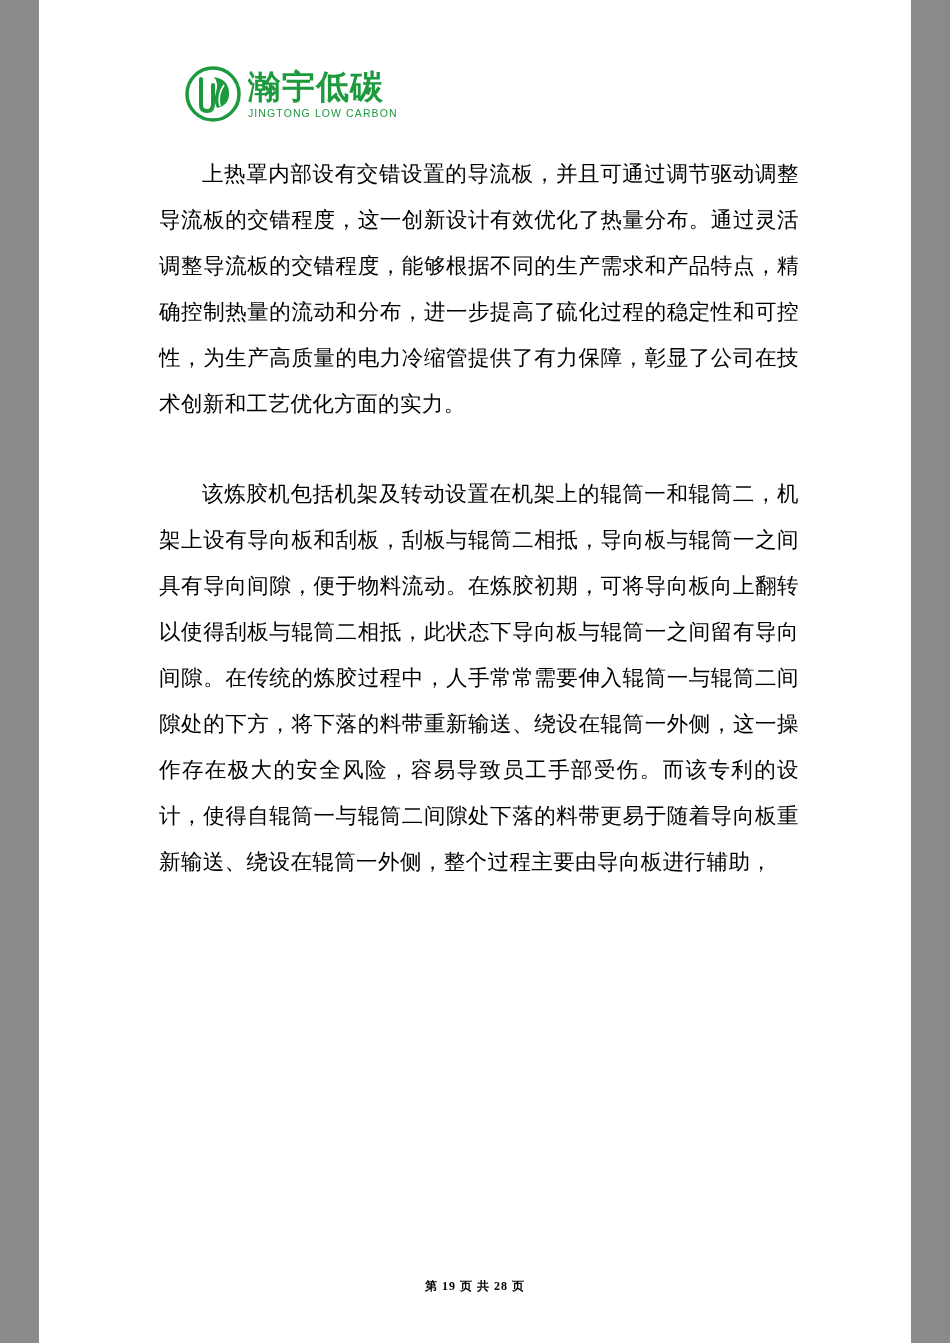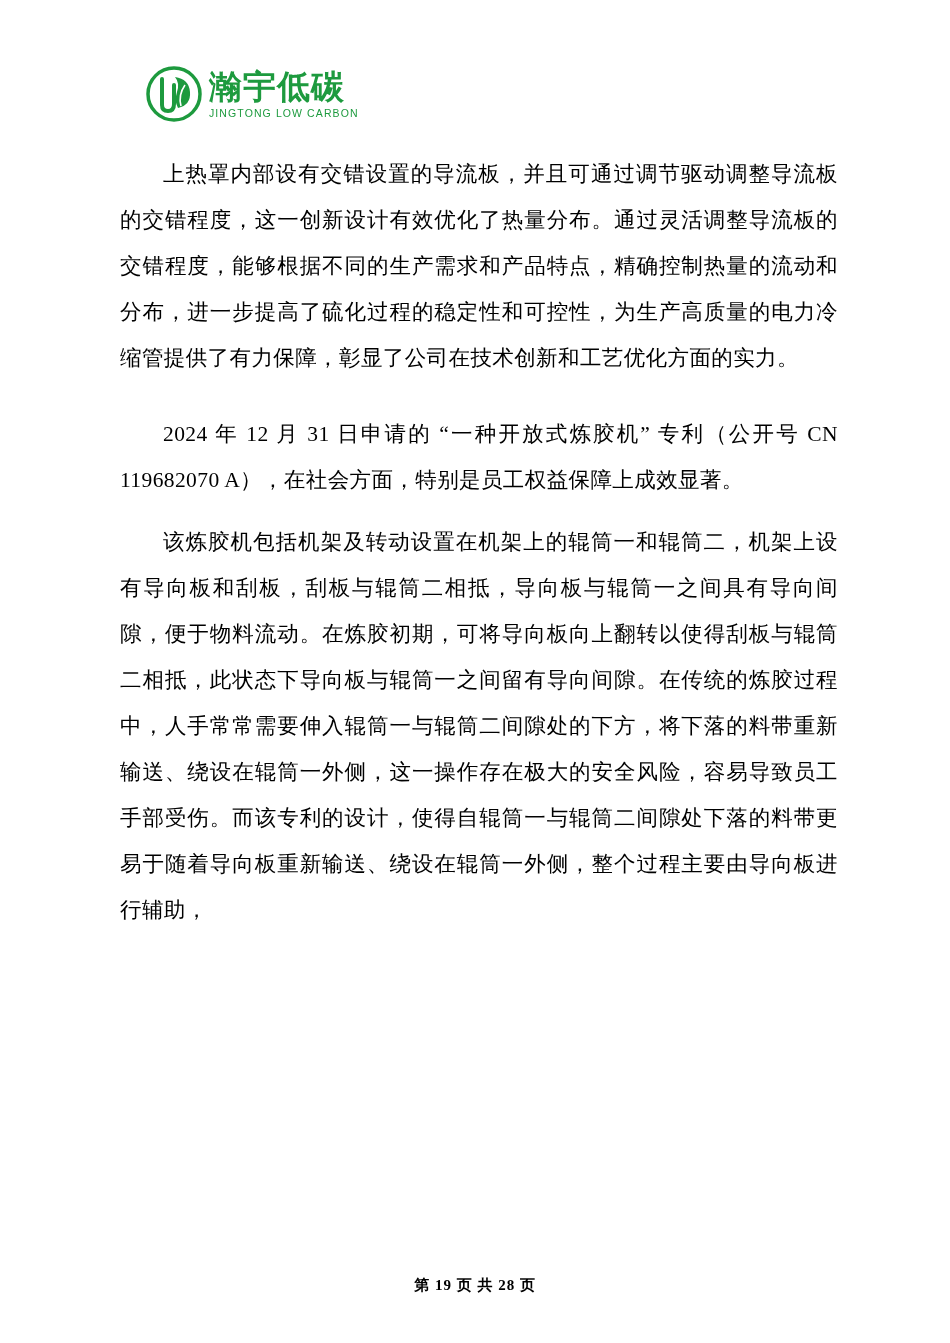--- a/index.html
+++ b/index.html
@@ -2,21 +2,21 @@
 <html><head>
 <meta charset="utf-8">
 <style>
   html, body {
     margin: 0;
     padding: 0;
     background: #8a8a8a;
   }
   .page {
     position: relative;
-    width: 950px;
+    width: 872px;
     height: 1343px;
     background: #ffffff;
     margin: 0 auto;
     overflow: hidden;
     font-family: "Liberation Serif", "DejaVu Serif", serif;
   }
   .page-inner {
     position: absolute;
     left: 0; top: 0; right: 0; bottom: 0;
     padding: 55px 100px 40px 120px;
@@ -78,21 +78,21 @@
   }
   .spacer { height: 14px; }
   
   .footer {
     position: absolute;
     left: 0;
     right: 0;
     bottom: 48px;
     text-align: center;
     font-family: "Liberation Serif", serif;
-    font-size: 15px;
+    font-size: 12px;
     color: #000;
     letter-spacing: 1px;
   }
   .footer b { font-weight: bold; }
 </style>
 </head>
 <body>
 
 <div class="page">
   <div class="page-inner">
@@ -108,21 +108,20 @@
       </div>
       <div class="logo-text">
         <span class="logo-cn">瀚宇低碳</span>
         <span class="logo-en">JINGTONG LOW CARBON</span>
       </div>
     </div>
 
     <p class="para">上热罩内部设有交错设置的导流板，并且可通过调节驱动调整导流板的交错程度，这一创新设计有效优化了热量分布。通过灵活调整导流板的交错程度，能够根据不同的生产需求和产品特点，精确控制热量的流动和分布，进一步提高了硫化过程的稳定性和可控性，为生产高质量的电力冷缩管提供了有力保障，彰显了公司在技术创新和工艺优化方面的实力。</p>
     <div class="spacer"></div>
     <div class="spacer"></div>
-    <p class="para">2024 年 12 月 31 日申请的 “一种开放式炼胶机” 专利（公开号 CN 119682070 A），在社会方面，特别是员工权益保障上成效显著。</p>
     <div class="spacer"></div>
     <p class="para">该炼胶机包括机架及转动设置在机架上的辊筒一和辊筒二，机架上设有导向板和刮板，刮板与辊筒二相抵，导向板与辊筒一之间具有导向间隙，便于物料流动。在炼胶初期，可将导向板向上翻转以使得刮板与辊筒二相抵，此状态下导向板与辊筒一之间留有导向间隙。在传统的炼胶过程中，人手常常需要伸入辊筒一与辊筒二间隙处的下方，将下落的料带重新输送、绕设在辊筒一外侧，这一操作存在极大的安全风险，容易导致员工手部受伤。而该专利的设计，使得自辊筒一与辊筒二间隙处下落的料带更易于随着导向板重新输送、绕设在辊筒一外侧，整个过程主要由导向板进行辅助，</p>
 
   </div>
 
   <div class="footer">
     <b>第</b>
     <b>19</b>
     <b>页 共</b>
     <b>28</b>

